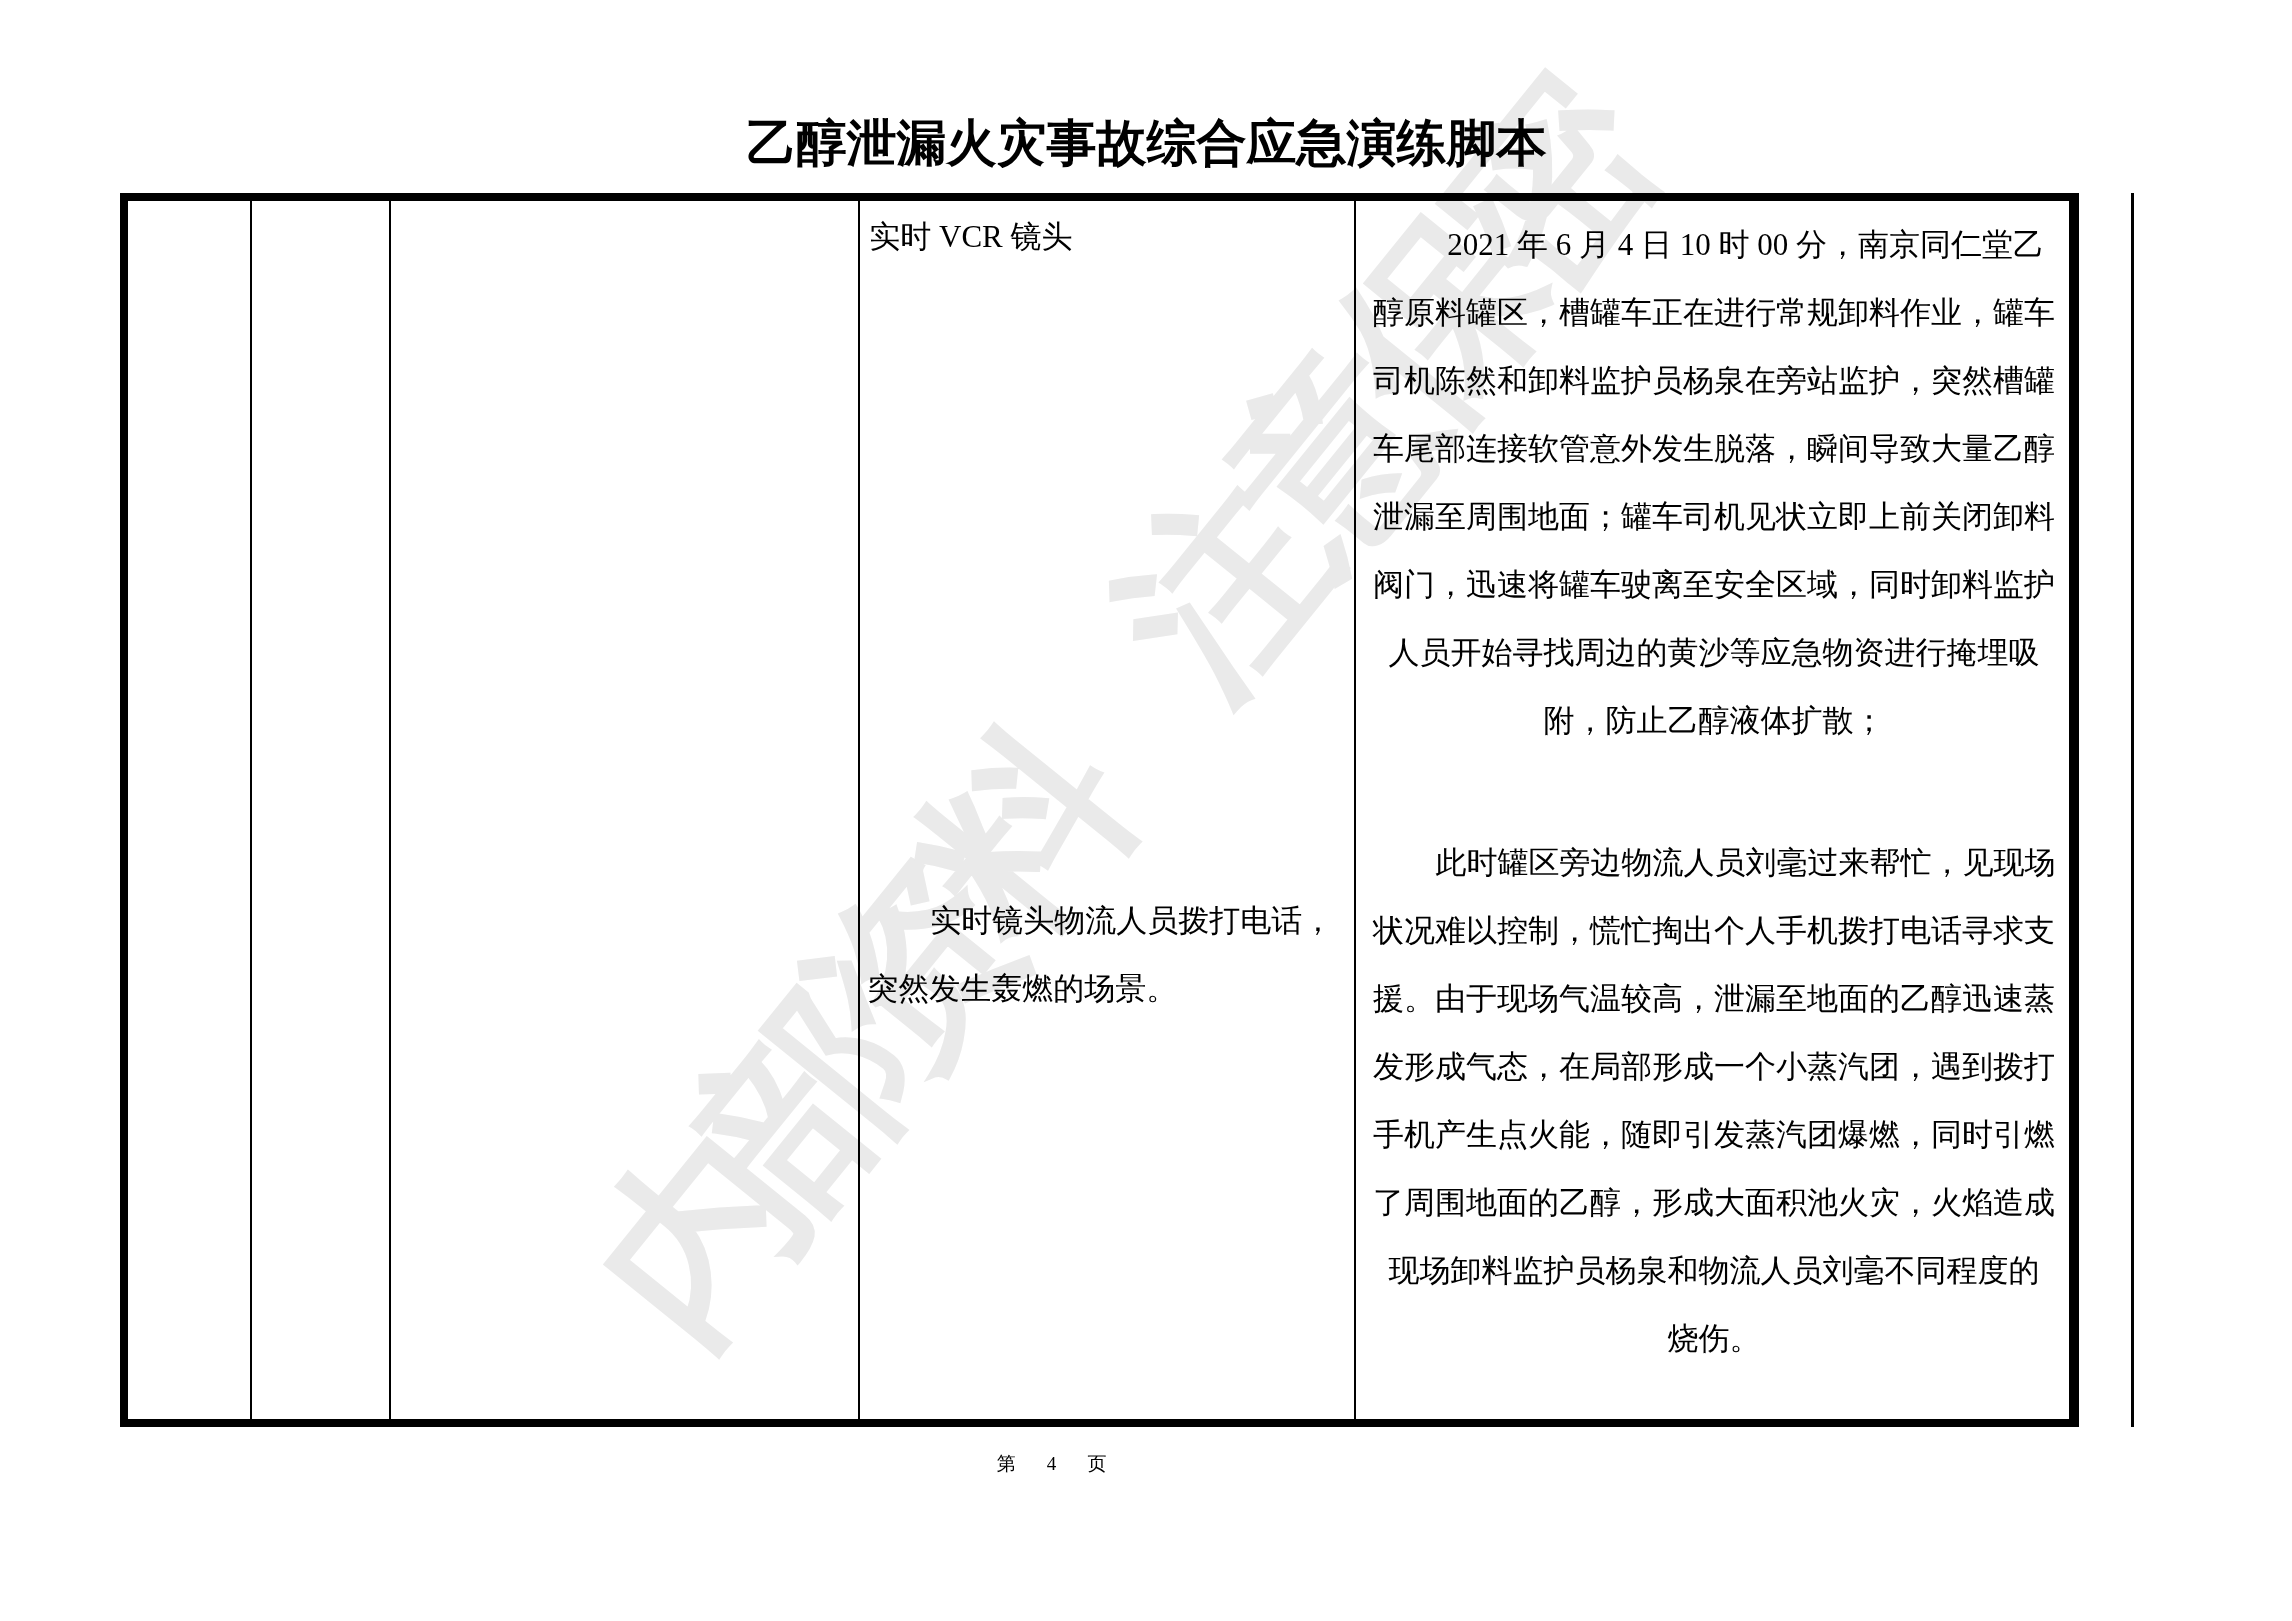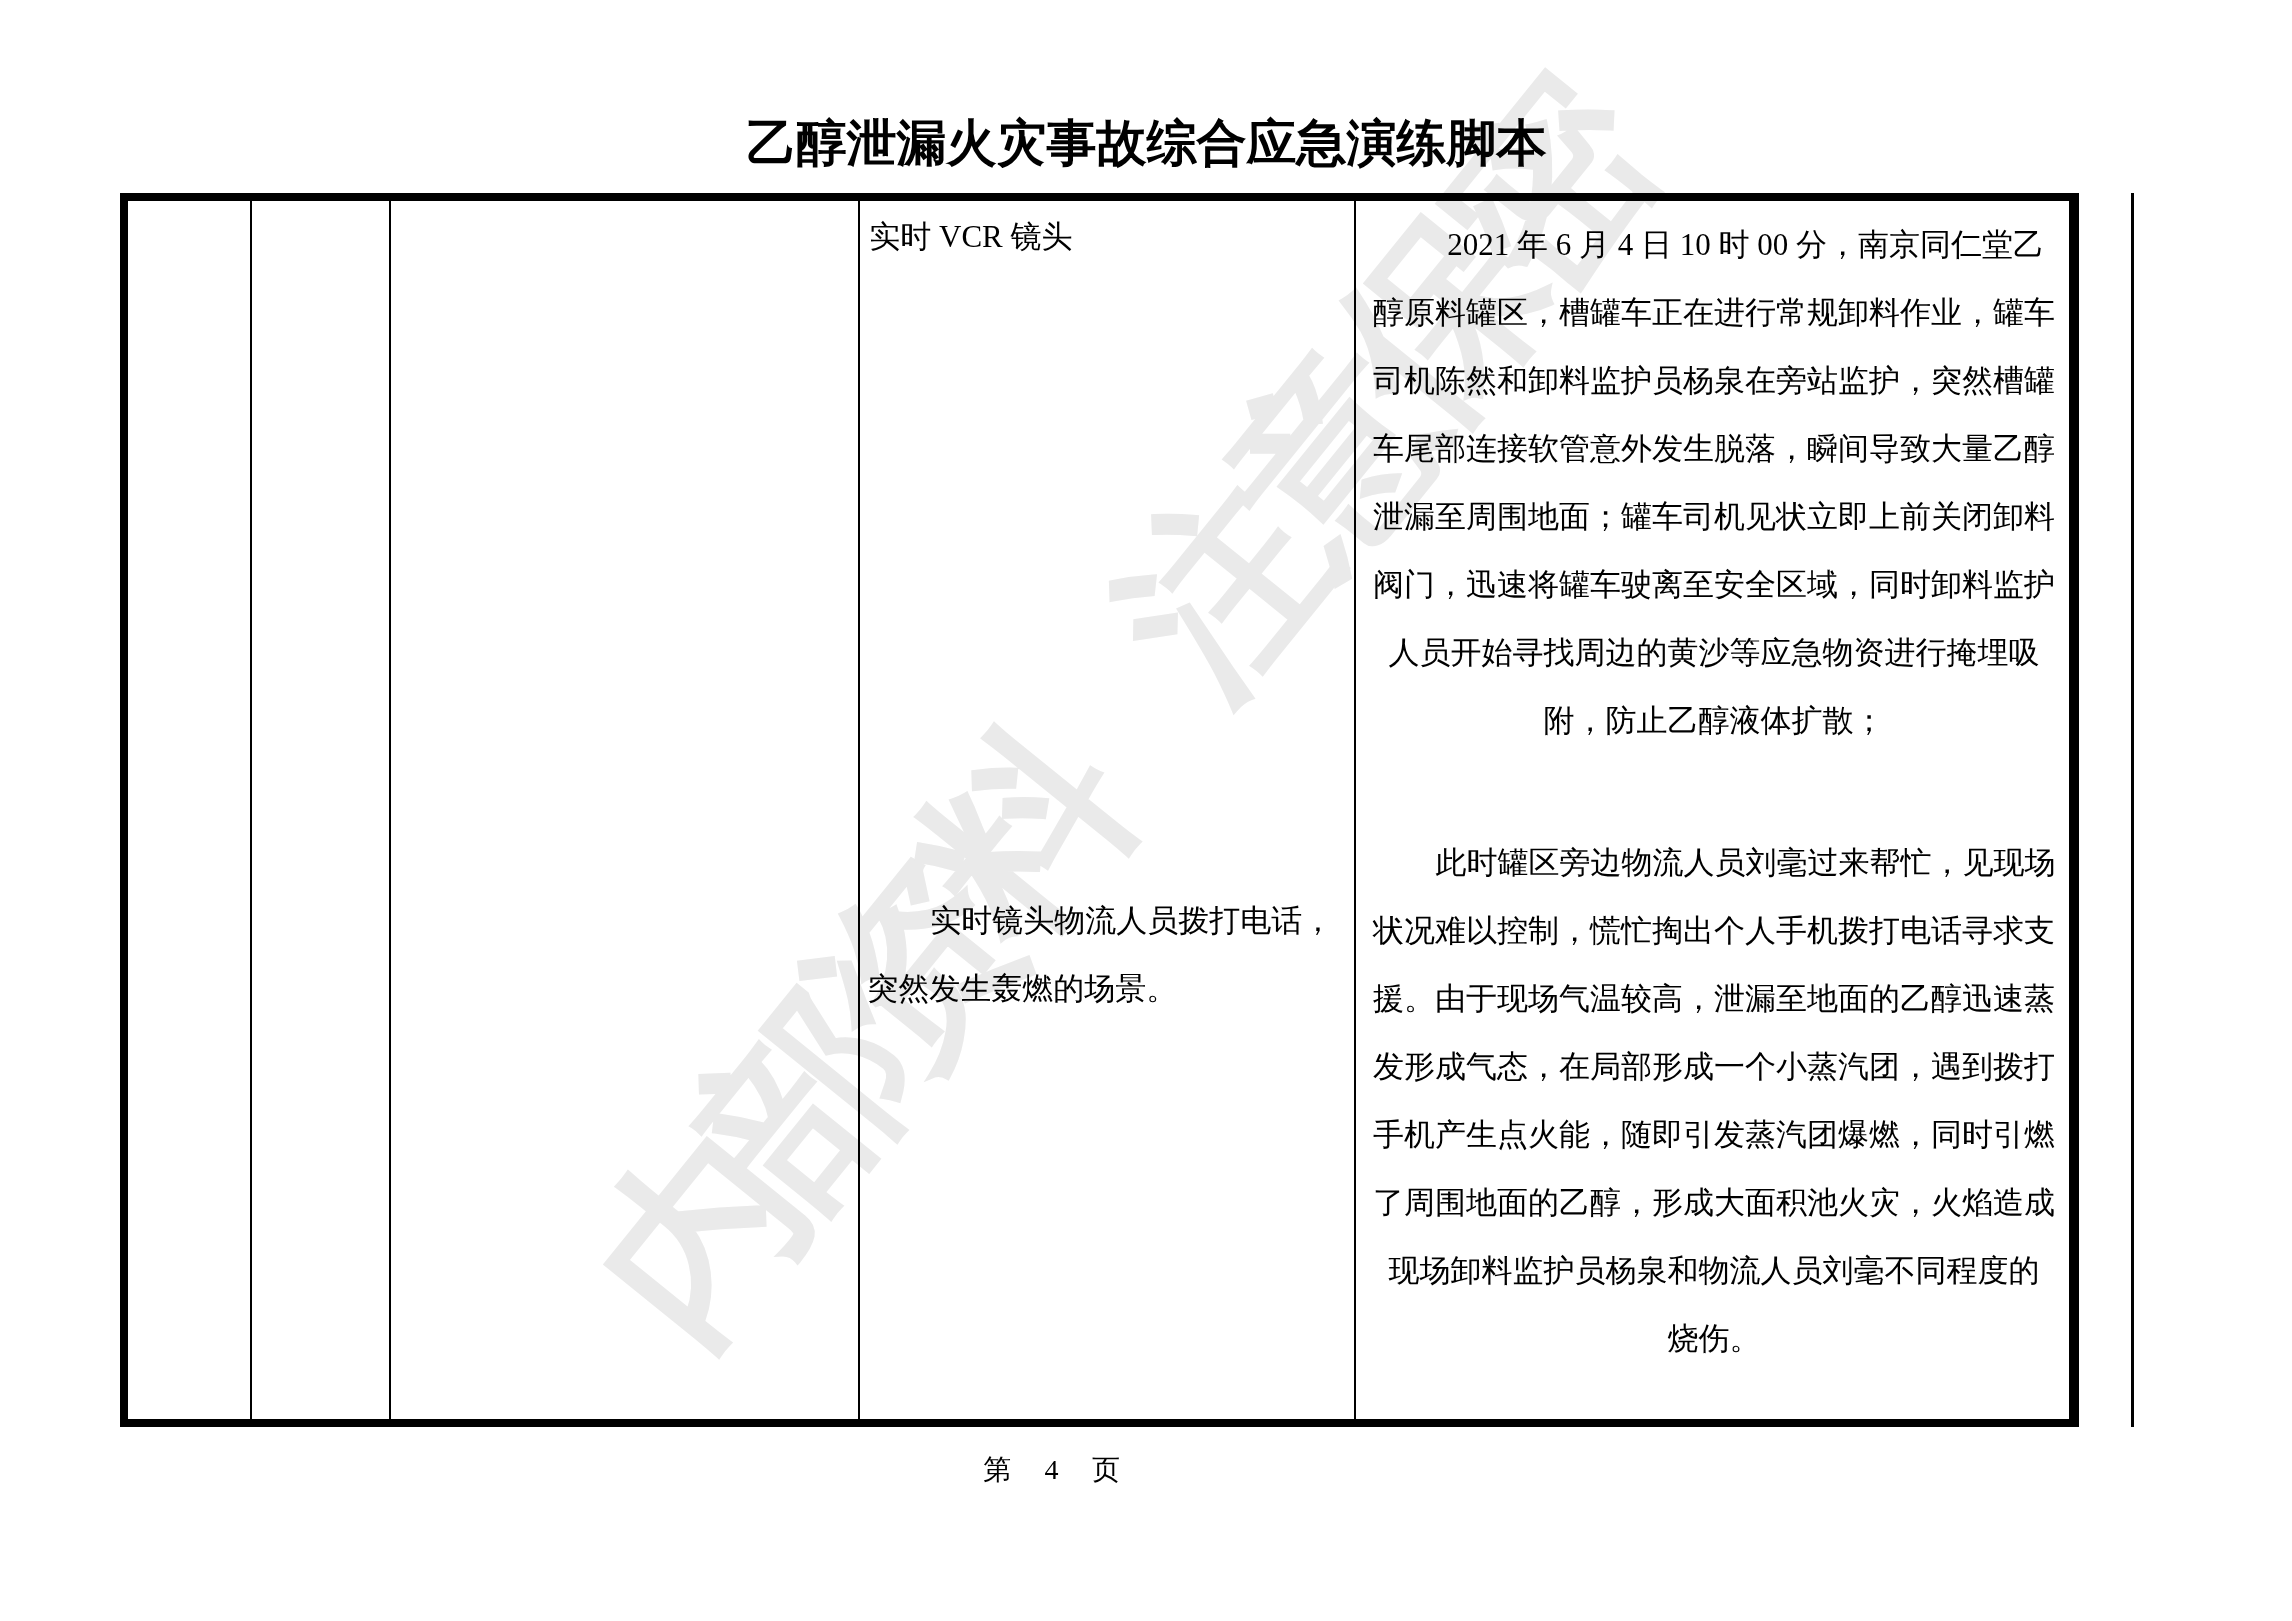--- a/index.html
+++ b/index.html
@@ -118,21 +118,21 @@
     z-index: 1;
   }
 
   
   .page-footer {
     position: absolute;
     left: 0;
     top: 1451px;
     width: 2112px;
     text-align: center;
-    font-size: 28px;
+    font-size: 19px;
     letter-spacing: 8.8px;
     word-spacing: 8.8px;
     z-index: 2;
   }
 </style>
 </head>
 <body>
 
 <div class="watermark">内部资料 注意保密</div>
 

